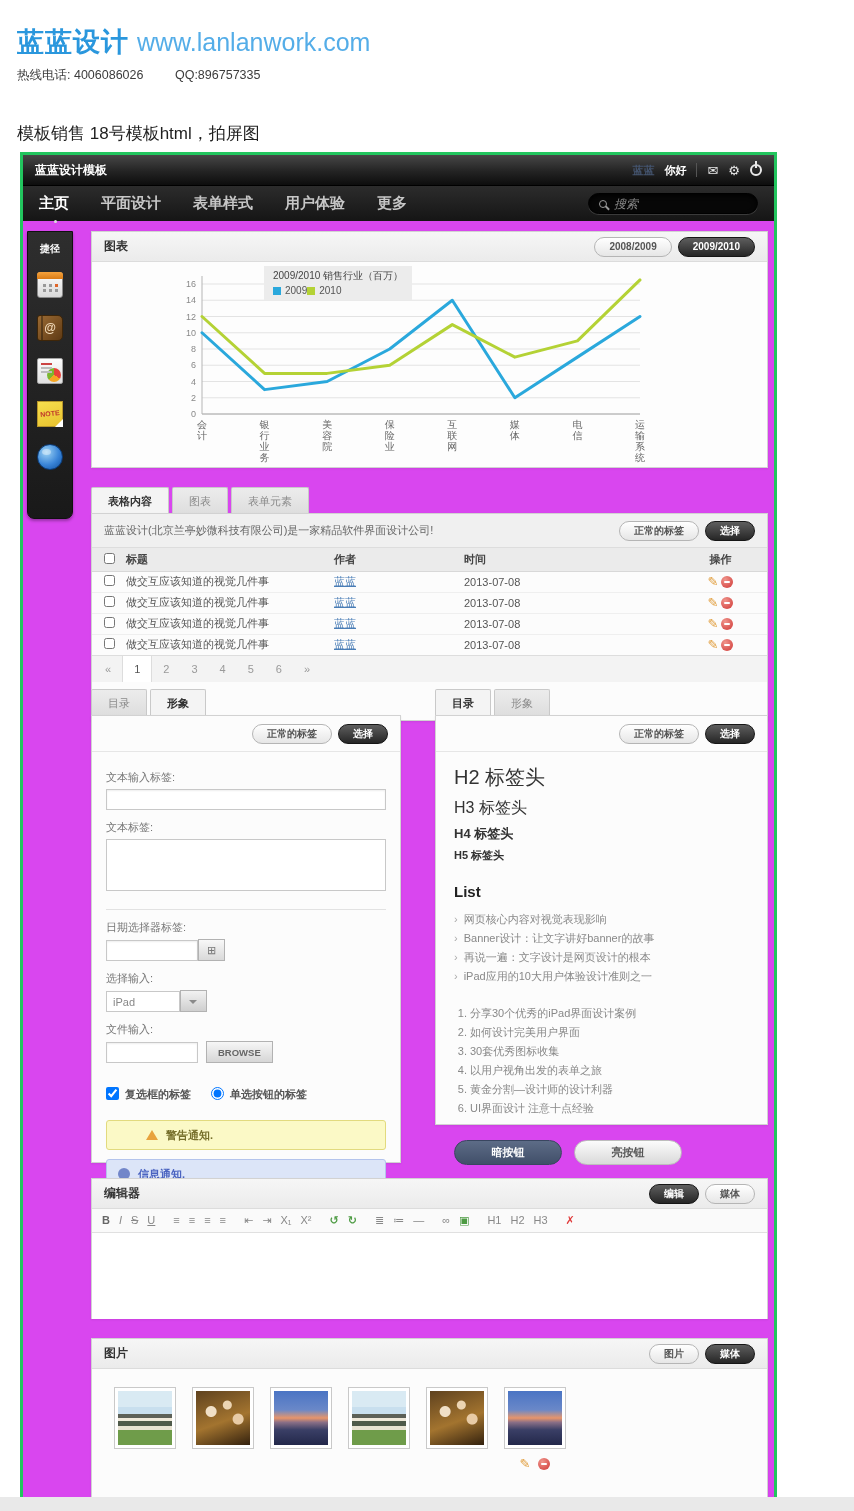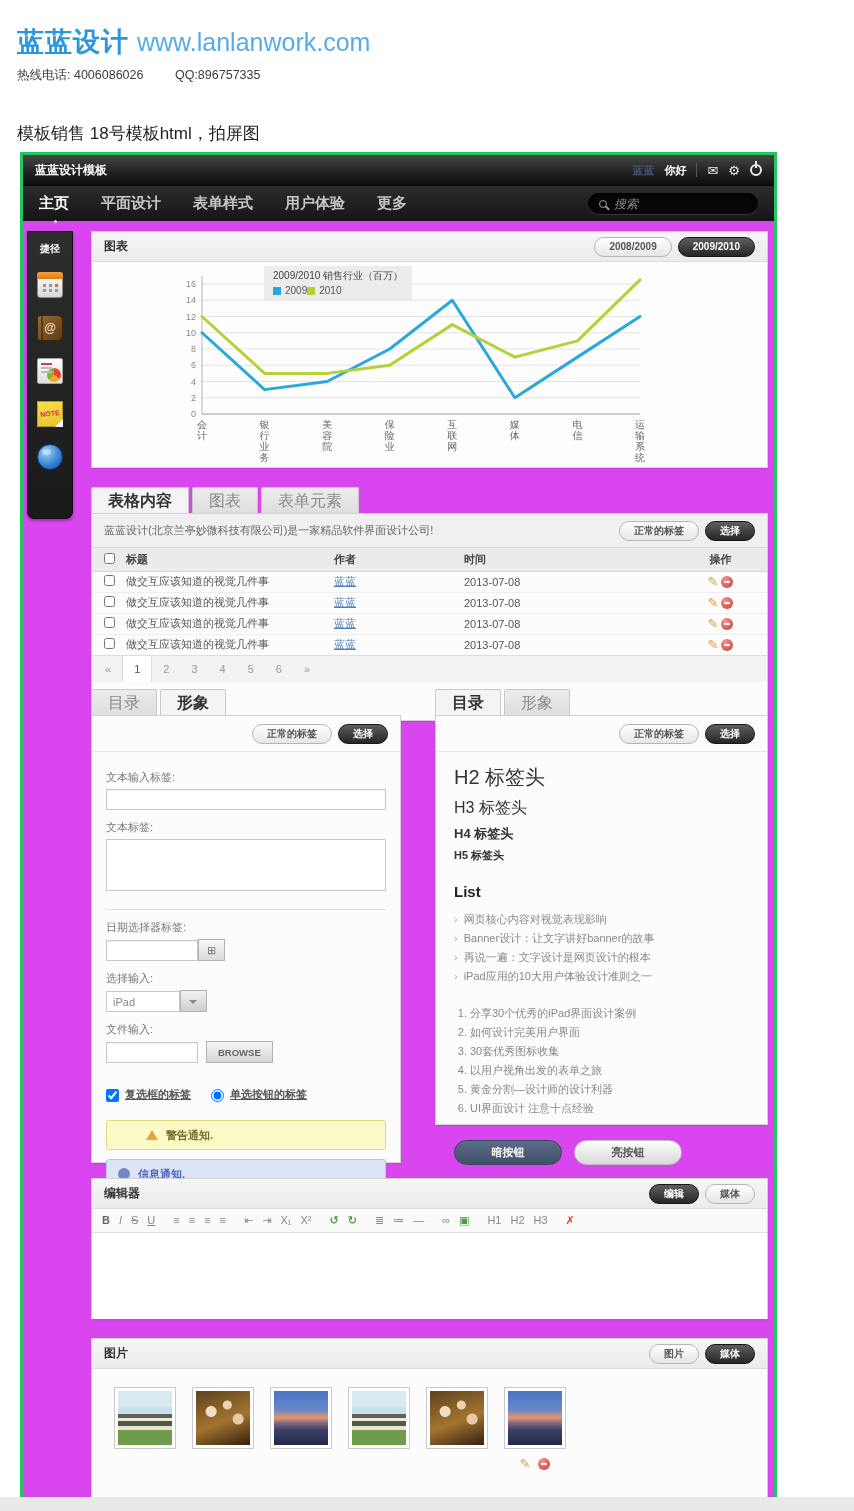--- a/index.html
+++ b/index.html
@@ -98,21 +98,21 @@
   .chart-body { position:relative; height:205px; background:#fdfdfd; }
   .chart-svg { position:absolute; left:84px; top:8px; }
   .legend { position:absolute; left:172px; top:4px; background:#ececec; padding:3px 9px 4px; }
   .legend-title { font-size:10px; color:#444; }
   .legend-row { display:flex; gap:0; margin-top:2px; align-items:flex-start; }
   .legend-item { display:flex; align-items:center; gap:4px; font-size:10px; color:#555; }
   .sw { width:8px; height:8px; display:inline-block; }
 
   
   .tabs-row { position:absolute; display:flex; }
-  .tab { height:26px; line-height:26px; padding:0 16px; font-size:16px; color:#8a8a8a;
+  .tab { height:26px; line-height:26px; padding:0 16px; font-size:11px; color:#8a8a8a;
          background:linear-gradient(#ececec,#dedede); border:1px solid #c9c9c9; border-bottom:none;
          margin-right:3px; cursor:pointer; border-radius:2px 2px 0 0; }
   .tab.active { background:#f4f4f4; color:#333; font-weight:bold; height:27px; }
 
   
   .table-panel { top:358px; height:208px; }
   .desc-bar { height:34px; background:#f0f0f0; border-bottom:1px solid #ddd; display:flex;
               align-items:center; padding:0 12px; font-size:11px; color:#666; }
   .data-table { width:100%; border-collapse:collapse; font-size:11px; }
   .data-table th { background:#ebebeb; height:23px; text-align:left; color:#444; font-size:11px;
@@ -152,21 +152,21 @@
   .sq-btn { width:27px; height:22px; background:linear-gradient(#f8f8f8,#d9d9d9); border:1px solid #b2b2b2;
             font-size:11px; color:#777; cursor:pointer; line-height:1; }
   .select-box { width:74px; height:21px; border:1px solid #c8c8c8; font-size:11px; color:#888;
                 padding:4px 6px; background:#fff; cursor:pointer; }
   .arrow-btn { width:27px; height:22px; background:linear-gradient(#f2f2f2,#cfcfcf); border:1px solid #b2b2b2;
                cursor:pointer; position:relative; }
   .arrow-btn::after { content:""; position:absolute; left:8px; top:9px; border:4px solid transparent;
                       border-top-color:#8a8a8a; }
   .browse-btn { height:22px; padding:0 11px; margin-left:8px; font-size:9.5px; font-weight:bold; color:#666;
                 background:linear-gradient(#f6f6f6,#d6d6d6); border:1px solid #b2b2b2; cursor:pointer; }
-  .check-row { margin-top:24px; display:flex; align-items:flex-end; gap:6px; font-size:11px; color:#555; font-weight:bold;text-decoration:underline; }
+  .check-row { margin-top:24px; display:flex; align-items:flex-start; gap:6px; font-size:11px; color:#555; font-weight:bold; }
   .check-row .gap { width:8px; }
 
   .notifications { margin:18px 0 0; display:flex; flex-direction:column; gap:9px; }
   .notice { height:30px; border-radius:3px; border:1px solid; display:flex; align-items:center; gap:8px;
             padding:0 11px; font-size:11px; font-weight:bold; }
   .notice-warning { background:#fbf9c6; border-color:#e2da7e; color:#77702c;padding-left:39px; }
   .notice-info    { background:#dce5f8; border-color:#b4c4ec; color:#4a63c0; }
   .notice-success { background:#d9f2d0; border-color:#a6d89a; color:#3e8e41; }
   .notice-error   { background:#f7d4d4; border-color:#e5a4a4; color:#c0403e; }
   .n-ic { width:12px; height:12px; border-radius:50%; color:#fff; font-size:8px; line-height:12px;

